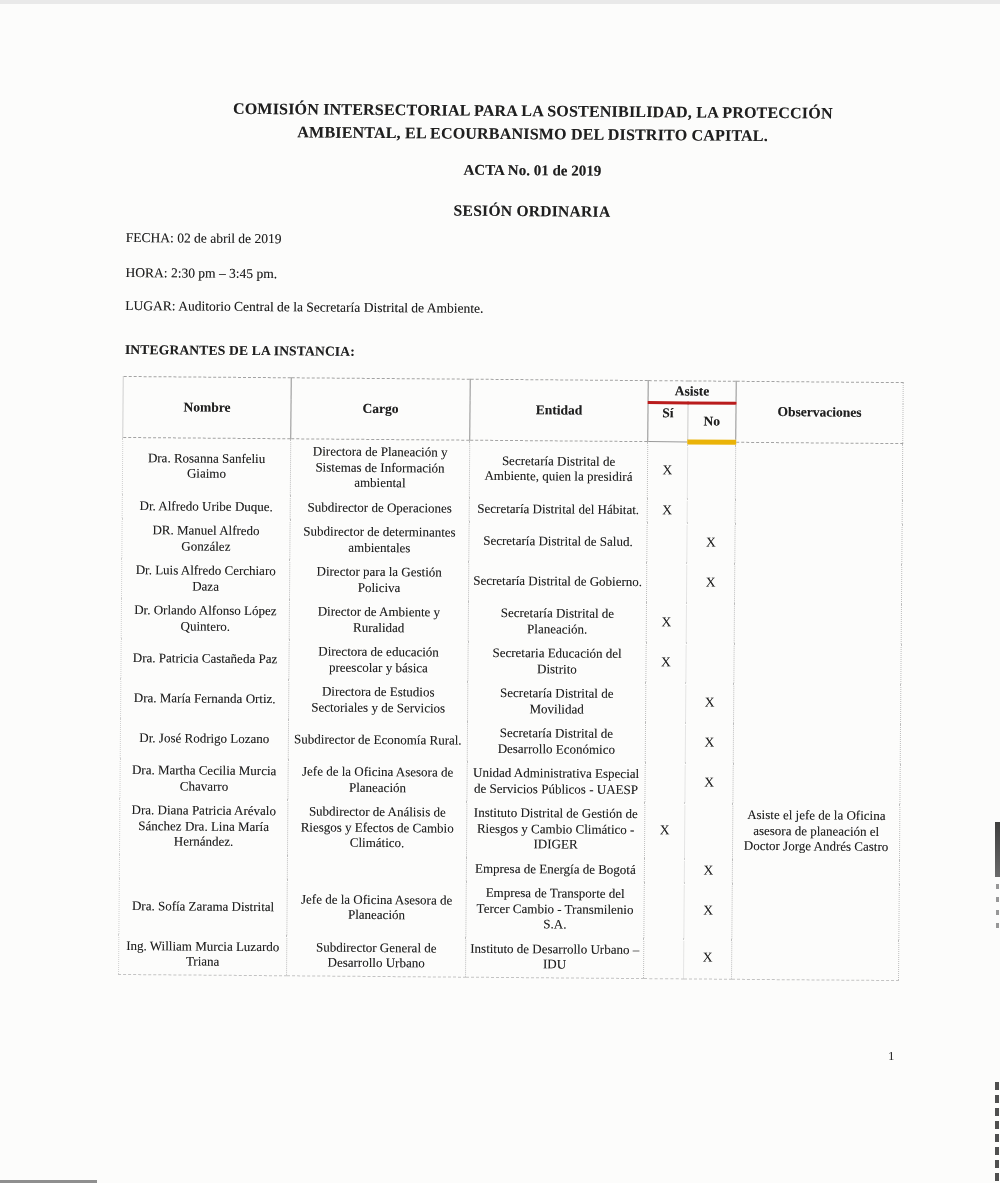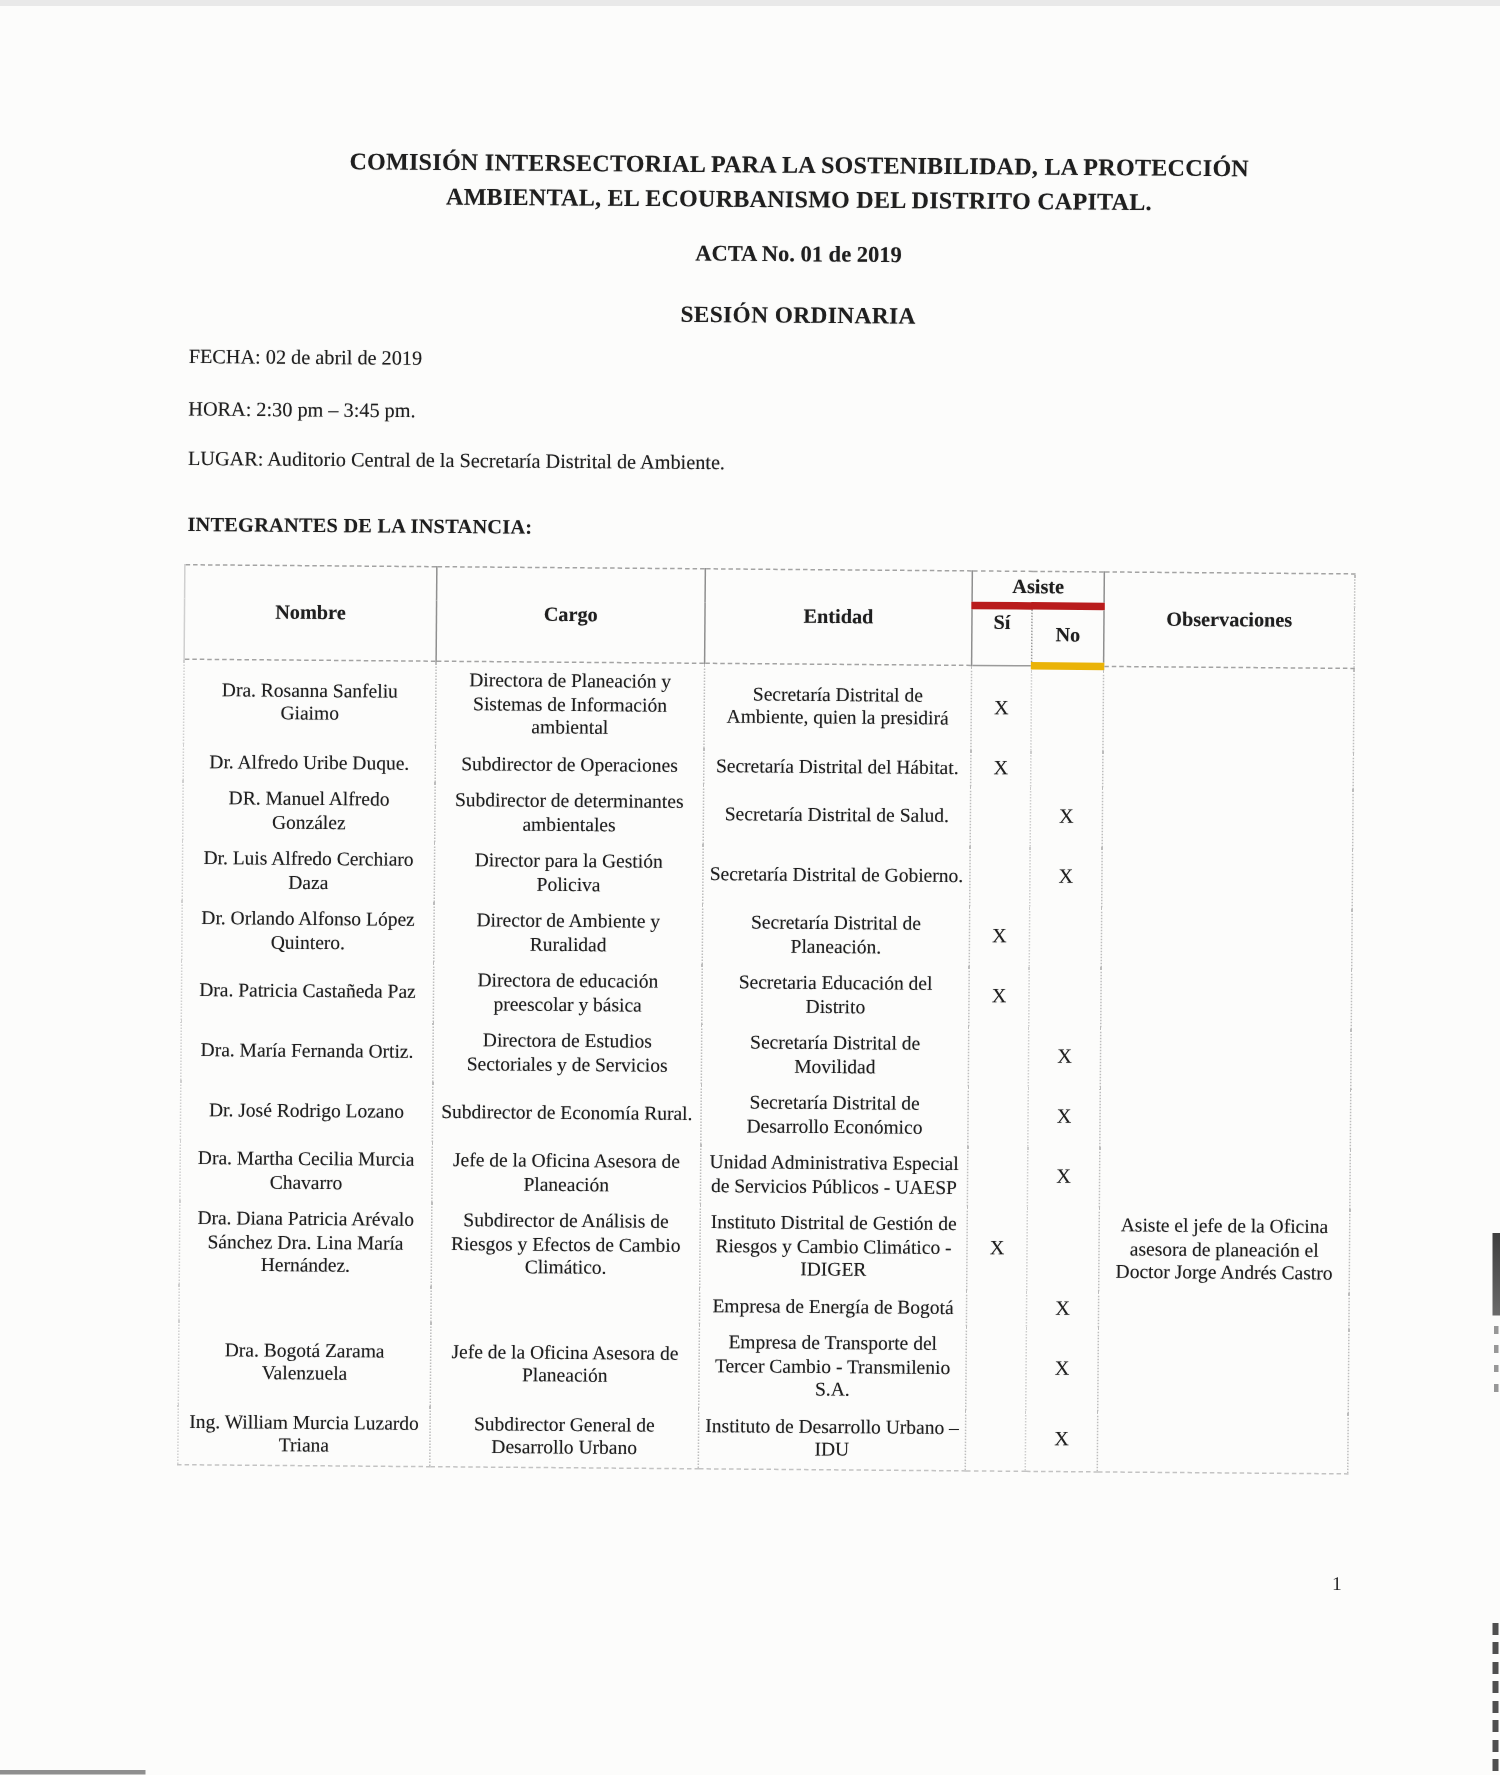--- a/index.html
+++ b/index.html
@@ -72,21 +72,21 @@
     font-weight:bold;
     font-size:13.5px;
     border-top:1px dashed var(--line-mid);
     border-bottom:1px dashed var(--line-mid);
   }
   thead th.h-nombre{border-right:1px solid var(--line-dark);border-left:1px solid #cfcfcf;}
   thead th.h-cargo{border-right:1px solid var(--line-dark);}
   thead th.h-entidad{border-right:1px solid var(--line-dark);}
   thead th.h-asiste{
     border-right:1px solid var(--line-dark);
-    border-bottom:5px solid #b91c1c;
+    border-bottom:3px solid #b91c1c;
     padding:2px;
   }
   thead th.h-obs{border-right:1px dotted var(--line-light);}
   thead th.h-si{
     border-bottom:1px solid #9a9a9a;
     border-right:1px dotted #9a9a9a;
     padding:1px 2px 21px 2px;
   }
   thead th.h-no{
     border-bottom:5px solid #eab308;
@@ -250,21 +250,21 @@
           </tr>
           <tr>
             <td class="col-nombre"></td>
             <td class="col-cargo"></td>
             <td class="col-entidad">Empresa de Energía de Bogotá</td>
             <td class="col-si"></td>
             <td class="col-no">X</td>
             <td class="col-obs"></td>
           </tr>
           <tr>
-            <td class="col-nombre">Dra. Bogotá Zarama Valenzuela</td>
+            <td class="col-nombre">Dra. Sofía Zarama Distrital</td>
             <td class="col-cargo">Jefe de la Oficina Asesora de Planeación</td>
             <td class="col-entidad">Empresa de Transporte del Tercer Cambio - Transmilenio S.A.</td>
             <td class="col-si"></td>
             <td class="col-no">X</td>
             <td class="col-obs"></td>
           </tr>
           <tr>
             <td class="col-nombre">Ing. William Murcia Luzardo Triana</td>
             <td class="col-cargo">Subdirector General de Desarrollo Urbano</td>
             <td class="col-entidad">Instituto de Desarrollo Urbano –IDU</td>

